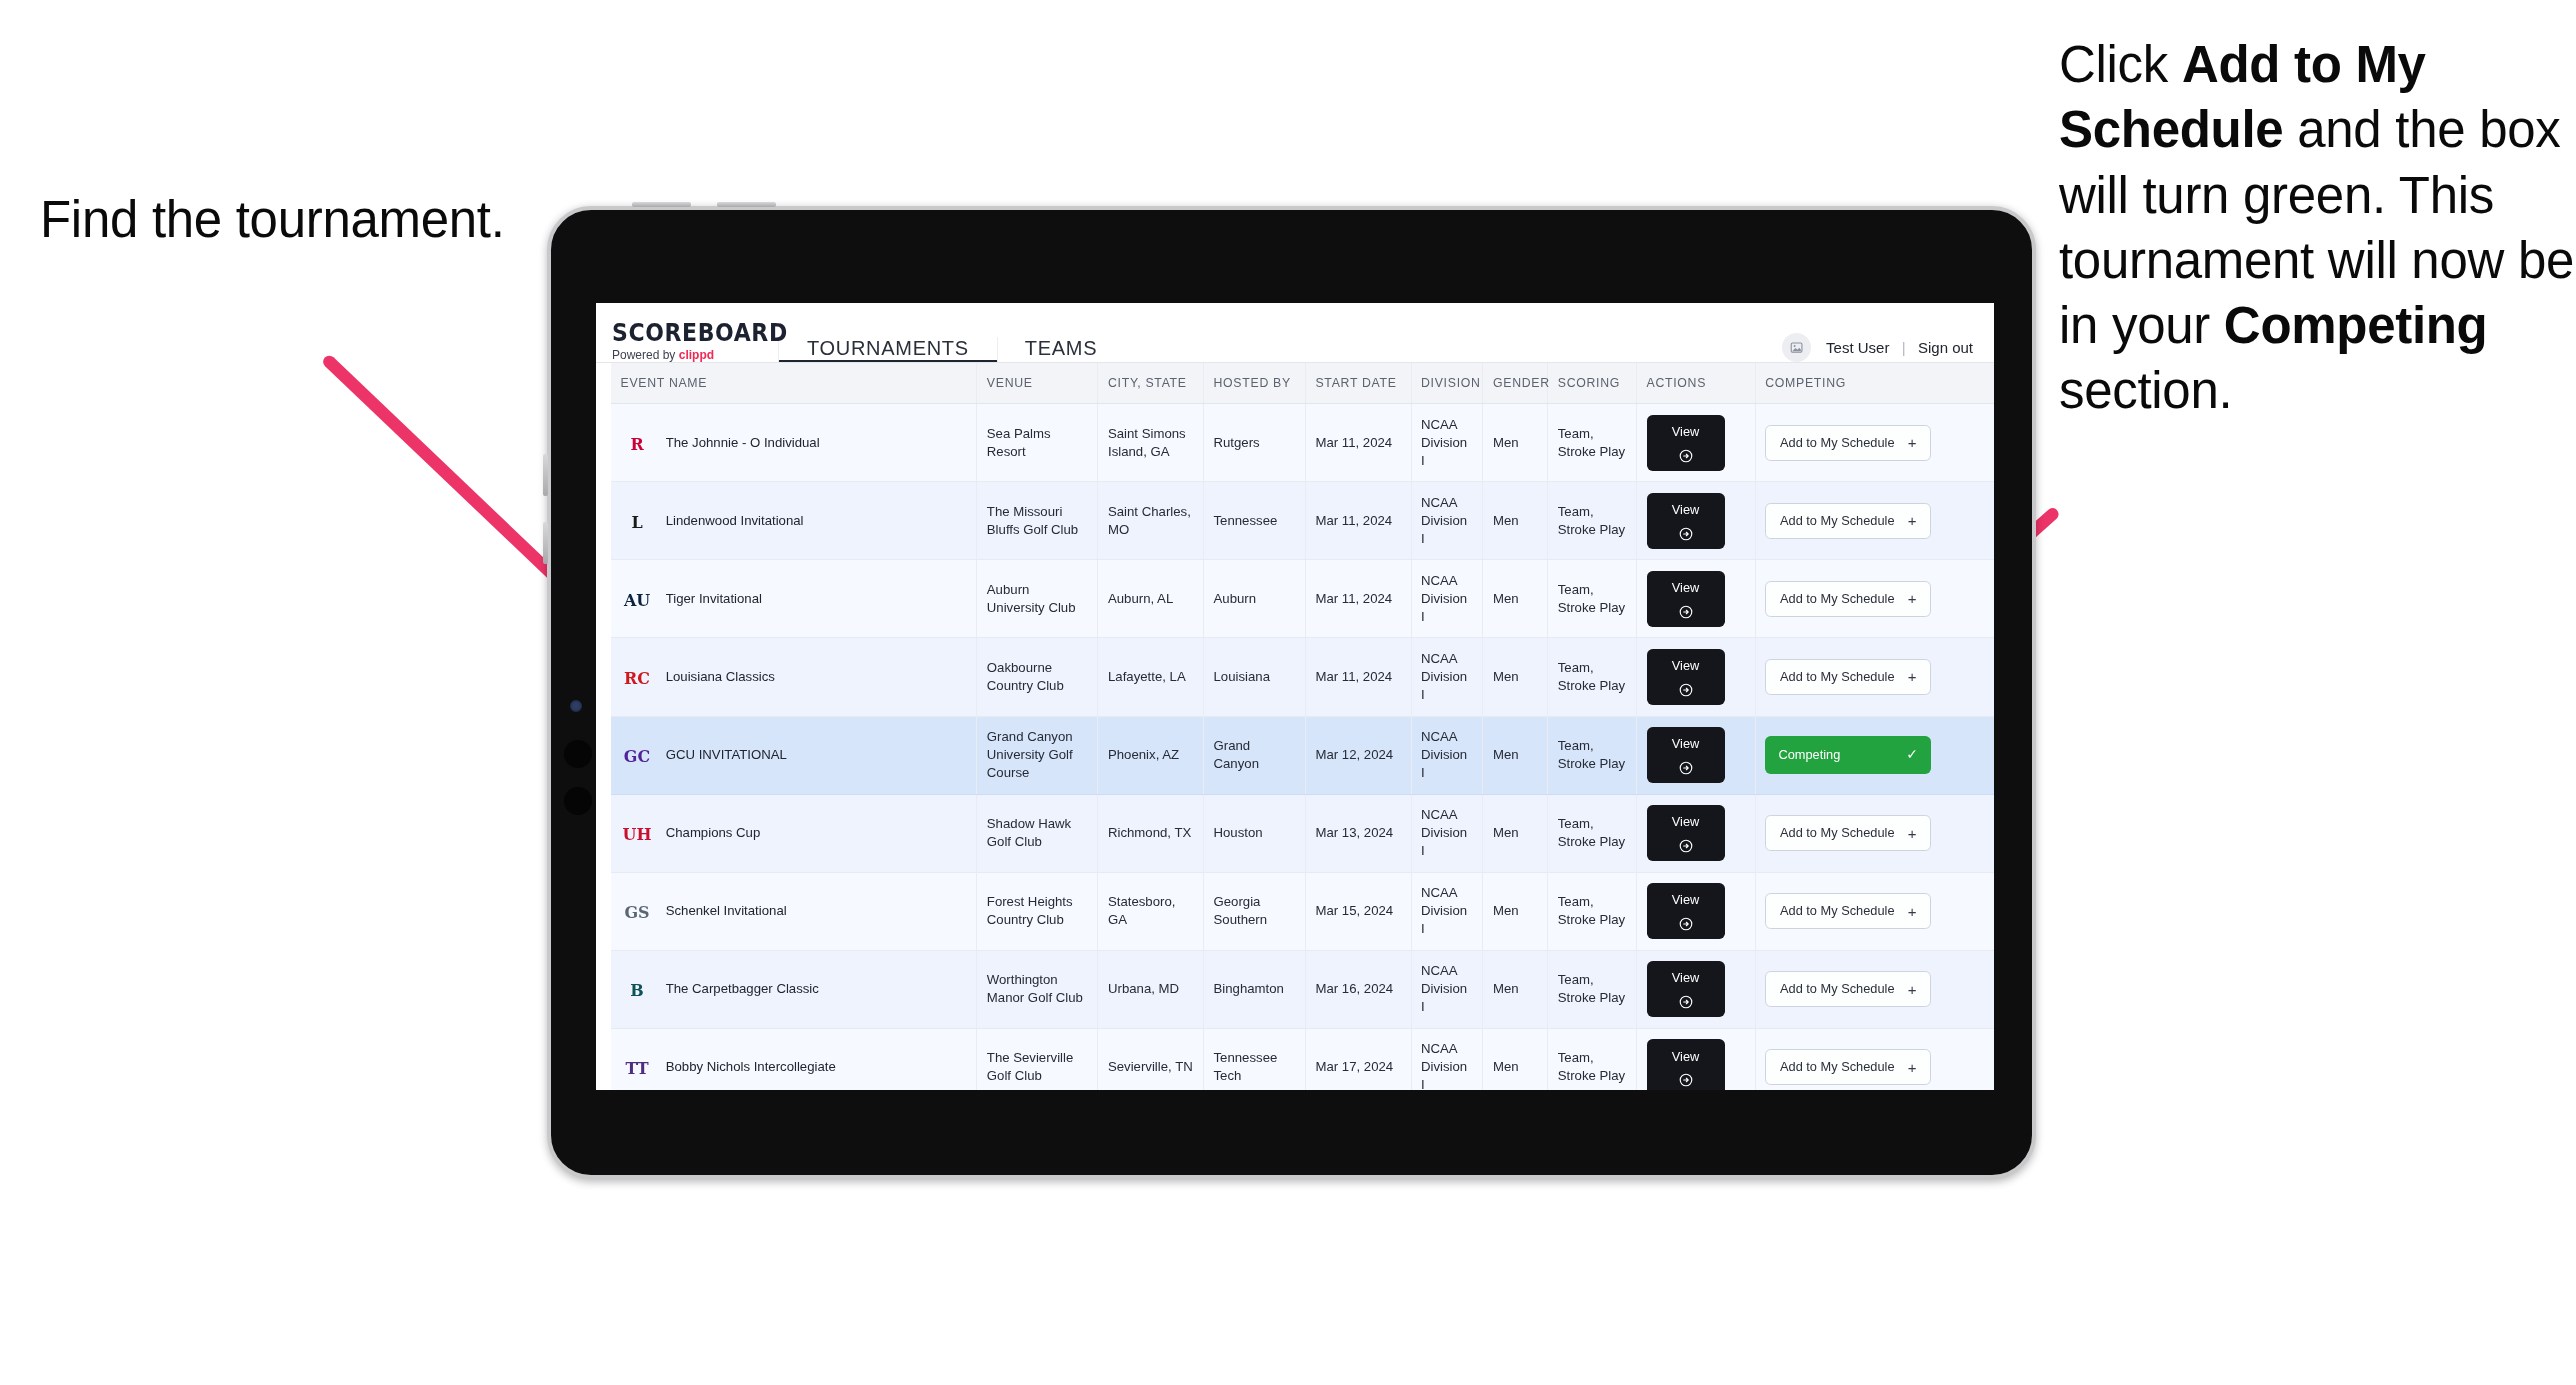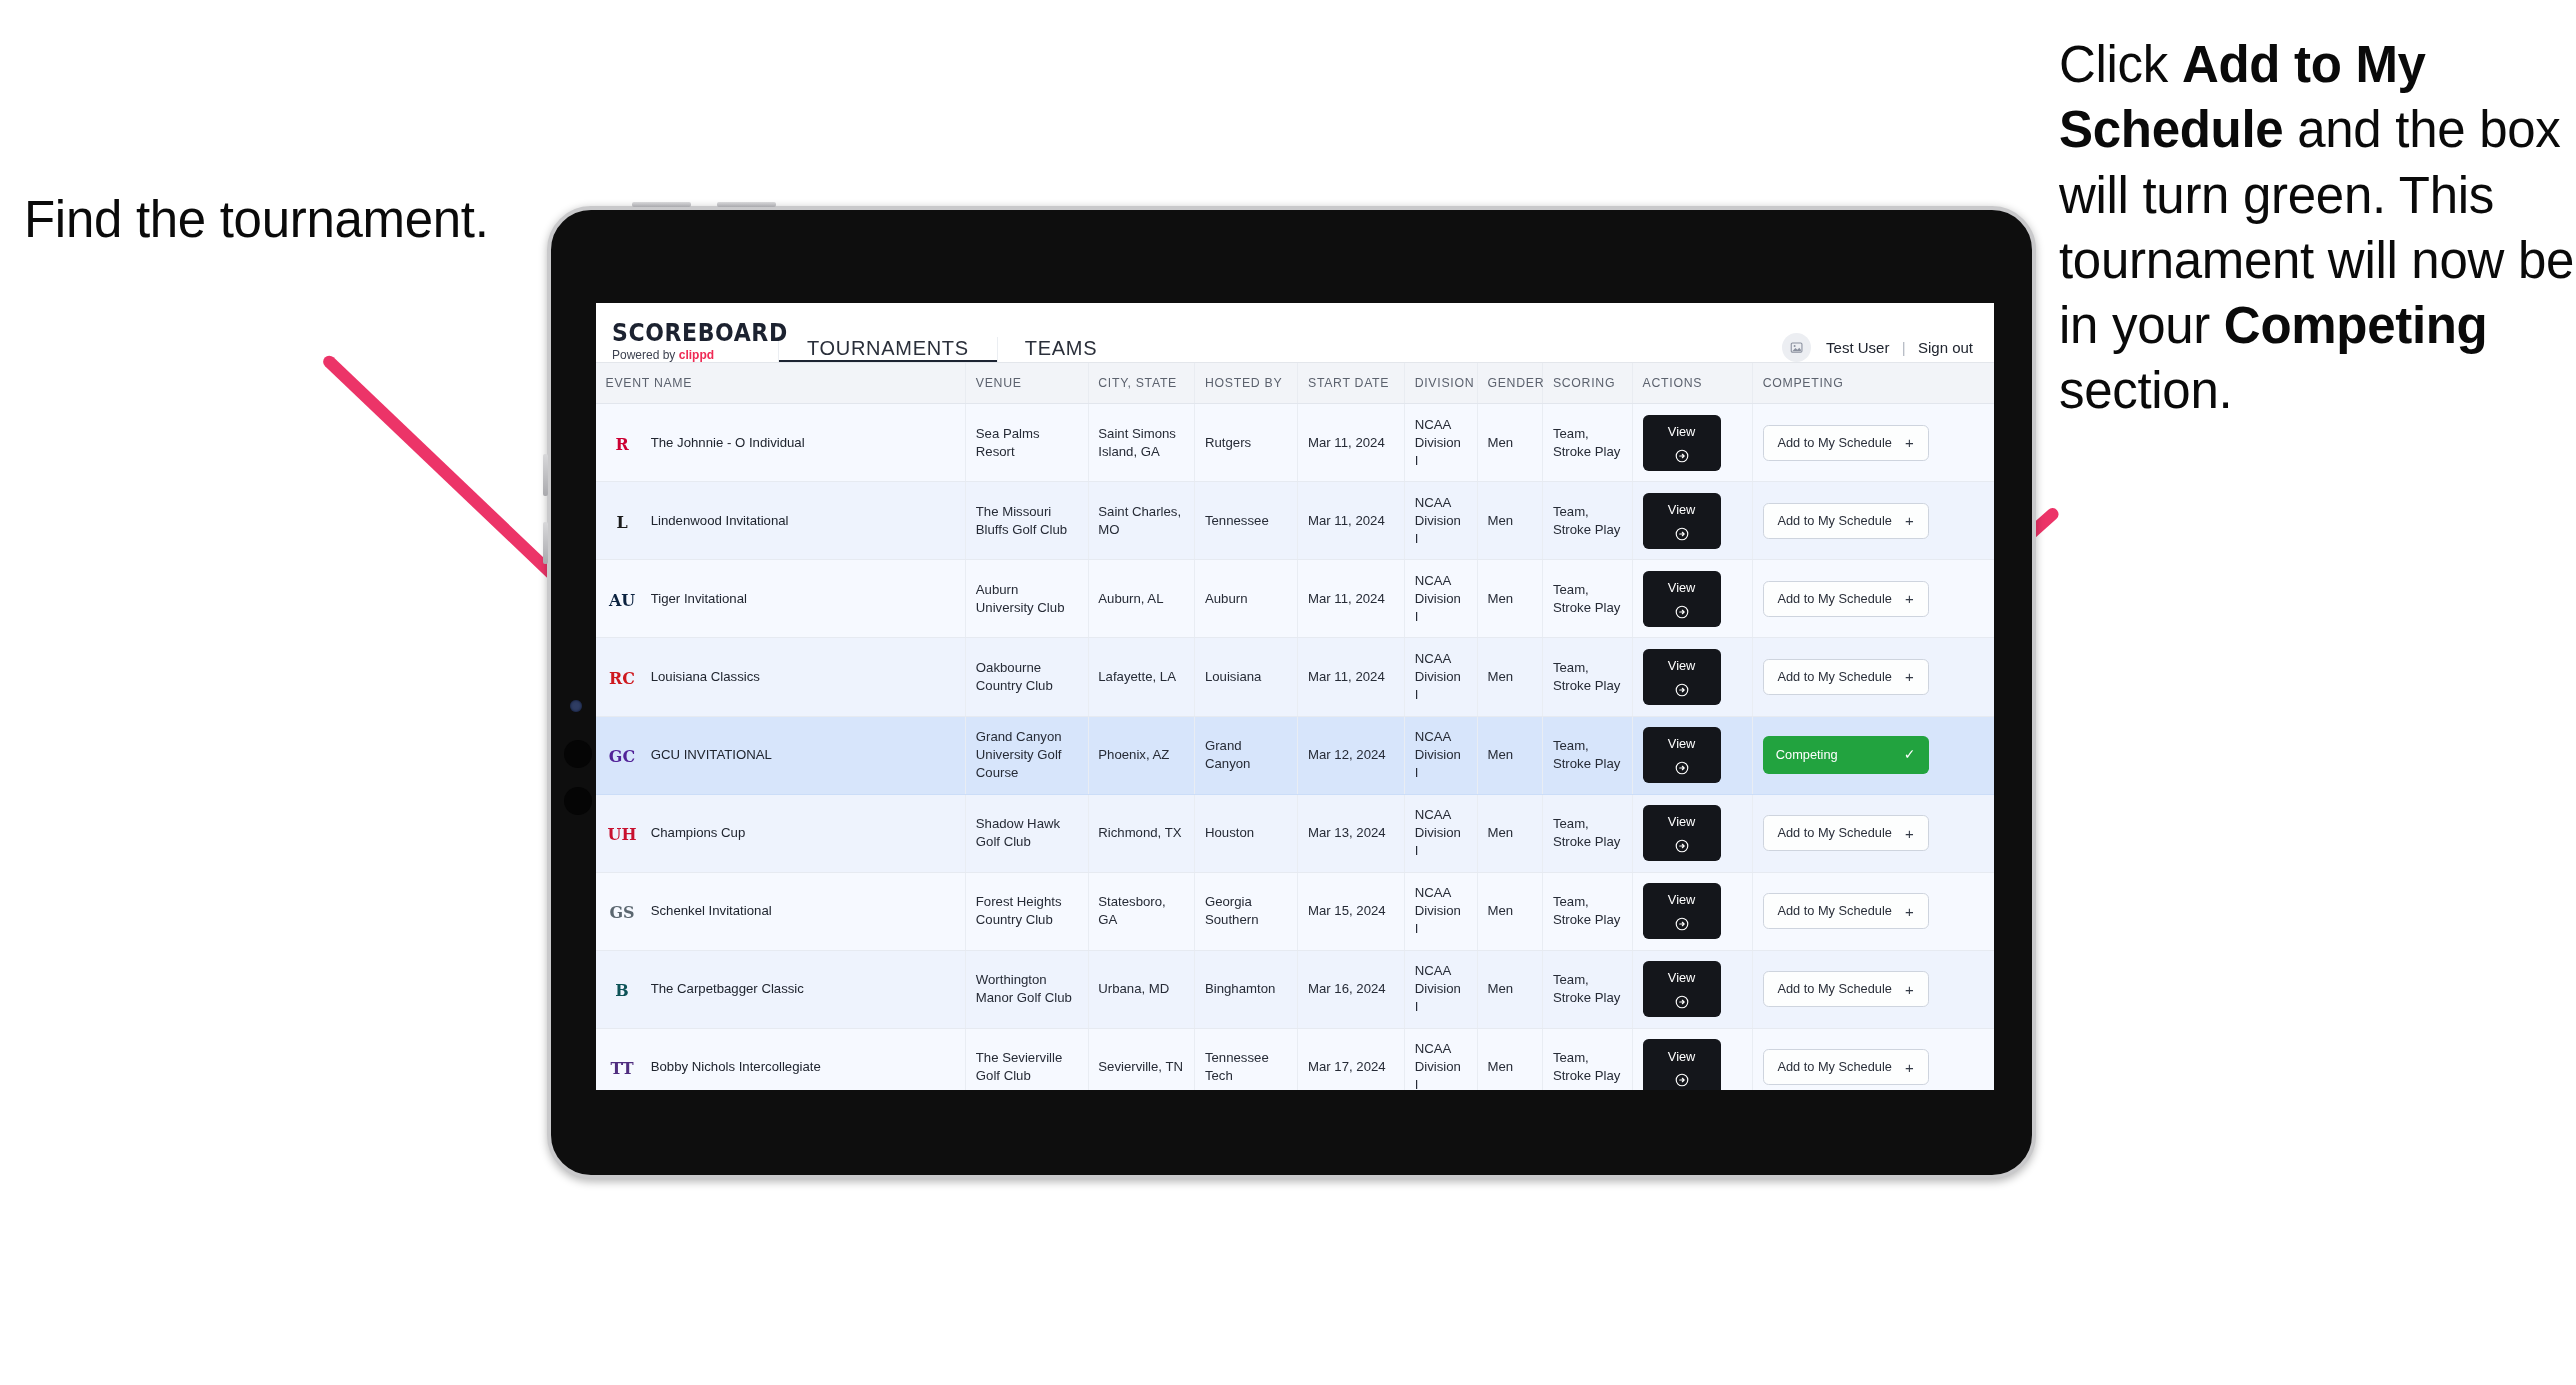--- a/index.html
+++ b/index.html
@@ -14,21 +14,21 @@
   
   .anno {
     position: absolute;
     color: #0a0a0a;
     font-size: 51px;
     line-height: 1.28;
     font-weight: 400;
     letter-spacing: -0.3px;
   }
   .anno b { font-weight: 700; }
-  #anno-left  { left: 24px;  top: 187px;  width: 473px; }
+  #anno-left  { left: 40px;  top: 187px;  width: 473px; }
   #anno-right { left: 2059px; top: 32px;  width: 530px; }
 
   
   .arrow-svg { position: absolute; overflow: visible; pointer-events: none; }
 
   
   #tablet {
     position: absolute;
     left: 547px; top: 206px;
     width: 1489px; height: 973px;
@@ -89,21 +89,21 @@
   .avatar {
     width: 29px; height: 29px; border-radius: 50%; background: #eceef2;
     display: flex; align-items: center; justify-content: center;
     color: #7b8191; font-size: 13.2px;
   }
   .userlinks { font-size: 15px; color: #20252f; display: flex; gap: 12.3px; align-items: center;}
   .userlinks .sep { color: #b3b8c2; }
   .userlinks a { color: #20252f; text-decoration: none; cursor: pointer; }
 
   
-  #tablewrap { height: 727px; overflow: hidden; background:#f5f8fe; }
+  #tablewrap { height: 727px; overflow: hidden; background:#f5f8fe;margin-left:15px; }
   table.t { width: 100%; border-collapse: collapse; table-layout: fixed; }
   table.t thead th {
     background: #f2f4f8; color: #5c626e; font-weight: 400;
     font-size: 12.3px; letter-spacing: 0.7px; text-align: left;
     padding: 13.2px 9.5px; border-bottom: 0.9px solid #e2e6ed;
     border-right: 0.9px solid #e9ecf1; white-space: nowrap;
   }
   table.t thead th:last-child { border-right: none; }
   table.t tbody td {
     font-size: 13.2px; color: #262b36; padding: 10.4px 9.5px;

